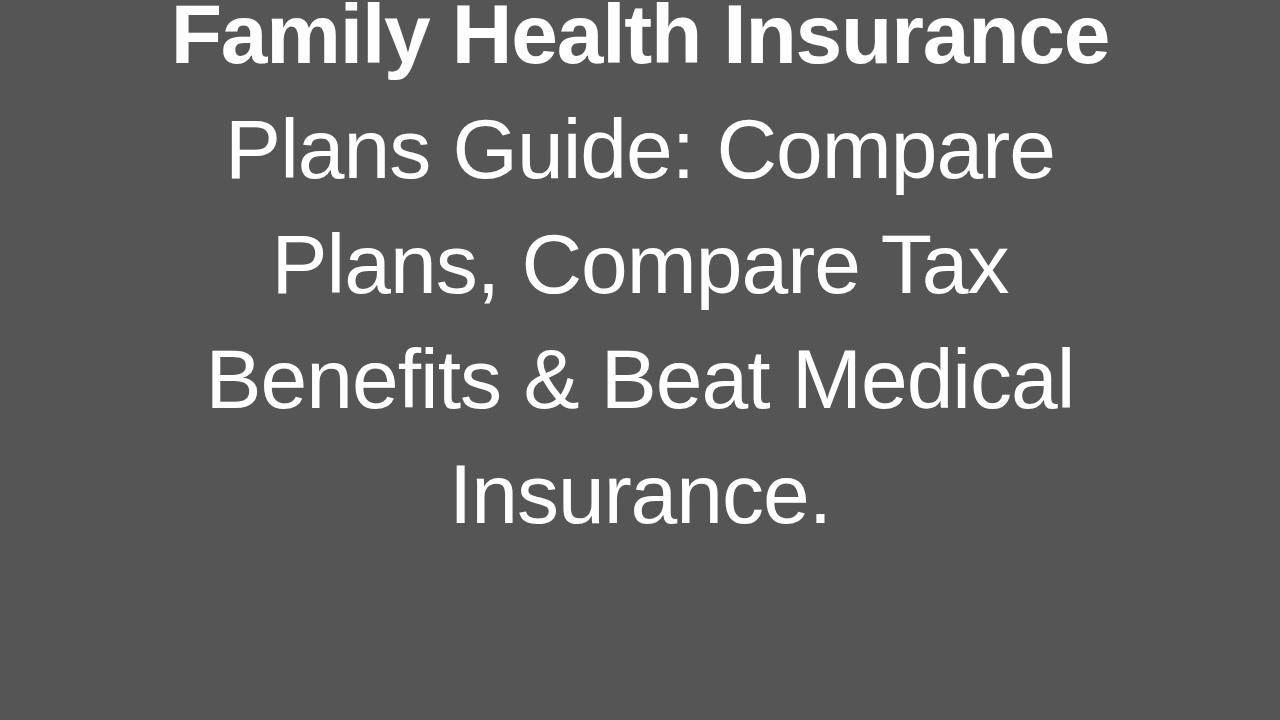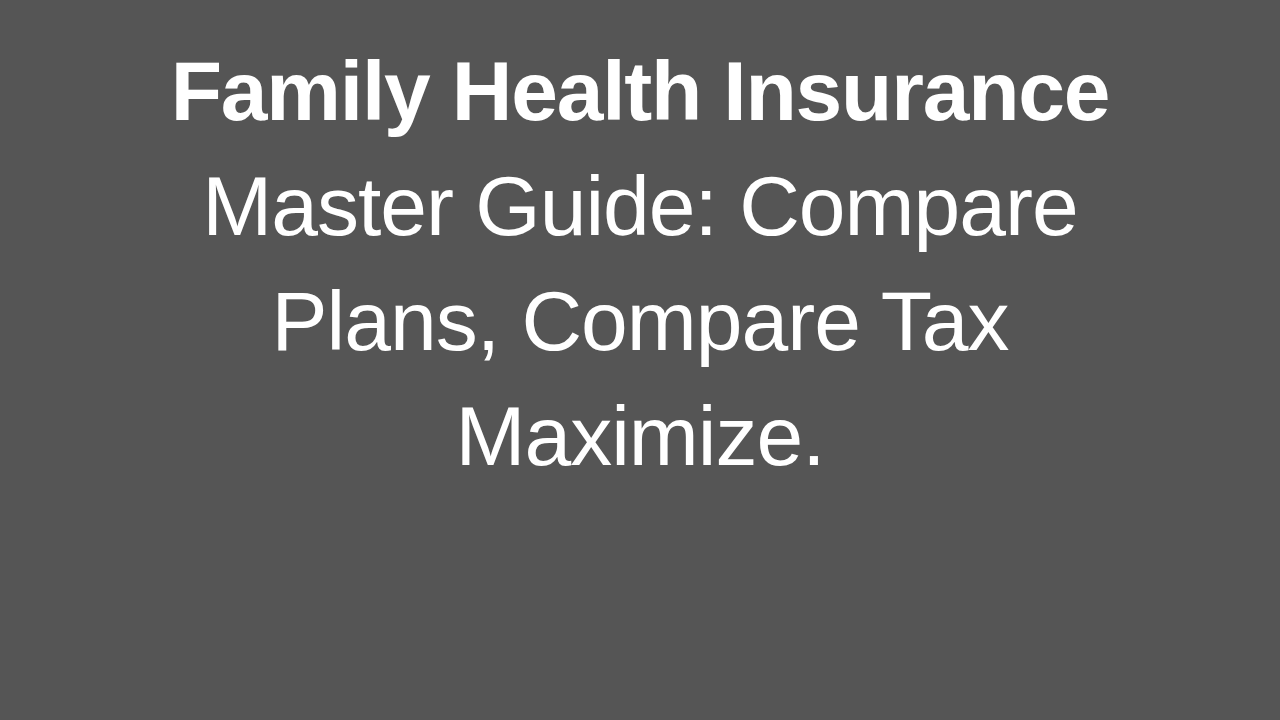--- a/index.html
+++ b/index.html
@@ -69,20 +69,21 @@
 </head>
 <body style="background: rgb(85, 85, 85);">
 
 <div id="slide" style="background: rgb(85, 85, 85);">
 
   <div id="text-block">
 
     <h1 class="headline" style="color: rgb(255, 255, 255);">Family Health Insurance</h1>
 
     <p class="subheadline" style="color: rgb(255, 255, 255);">
-      <span class="sub-line">Master Guide: Compare</span>
+      <span class="sub-line">Plans Guide: Compare</span>
       <span class="sub-line">Plans, Compare Tax</span>
-      <span class="sub-line">Maximize.</span>
+      <span class="sub-line">Benefits &amp; Beat Medical</span>
+      <span class="sub-line">Insurance.</span>
     </p>
 
   </div>
 
 </div>
 
 </body></html>

